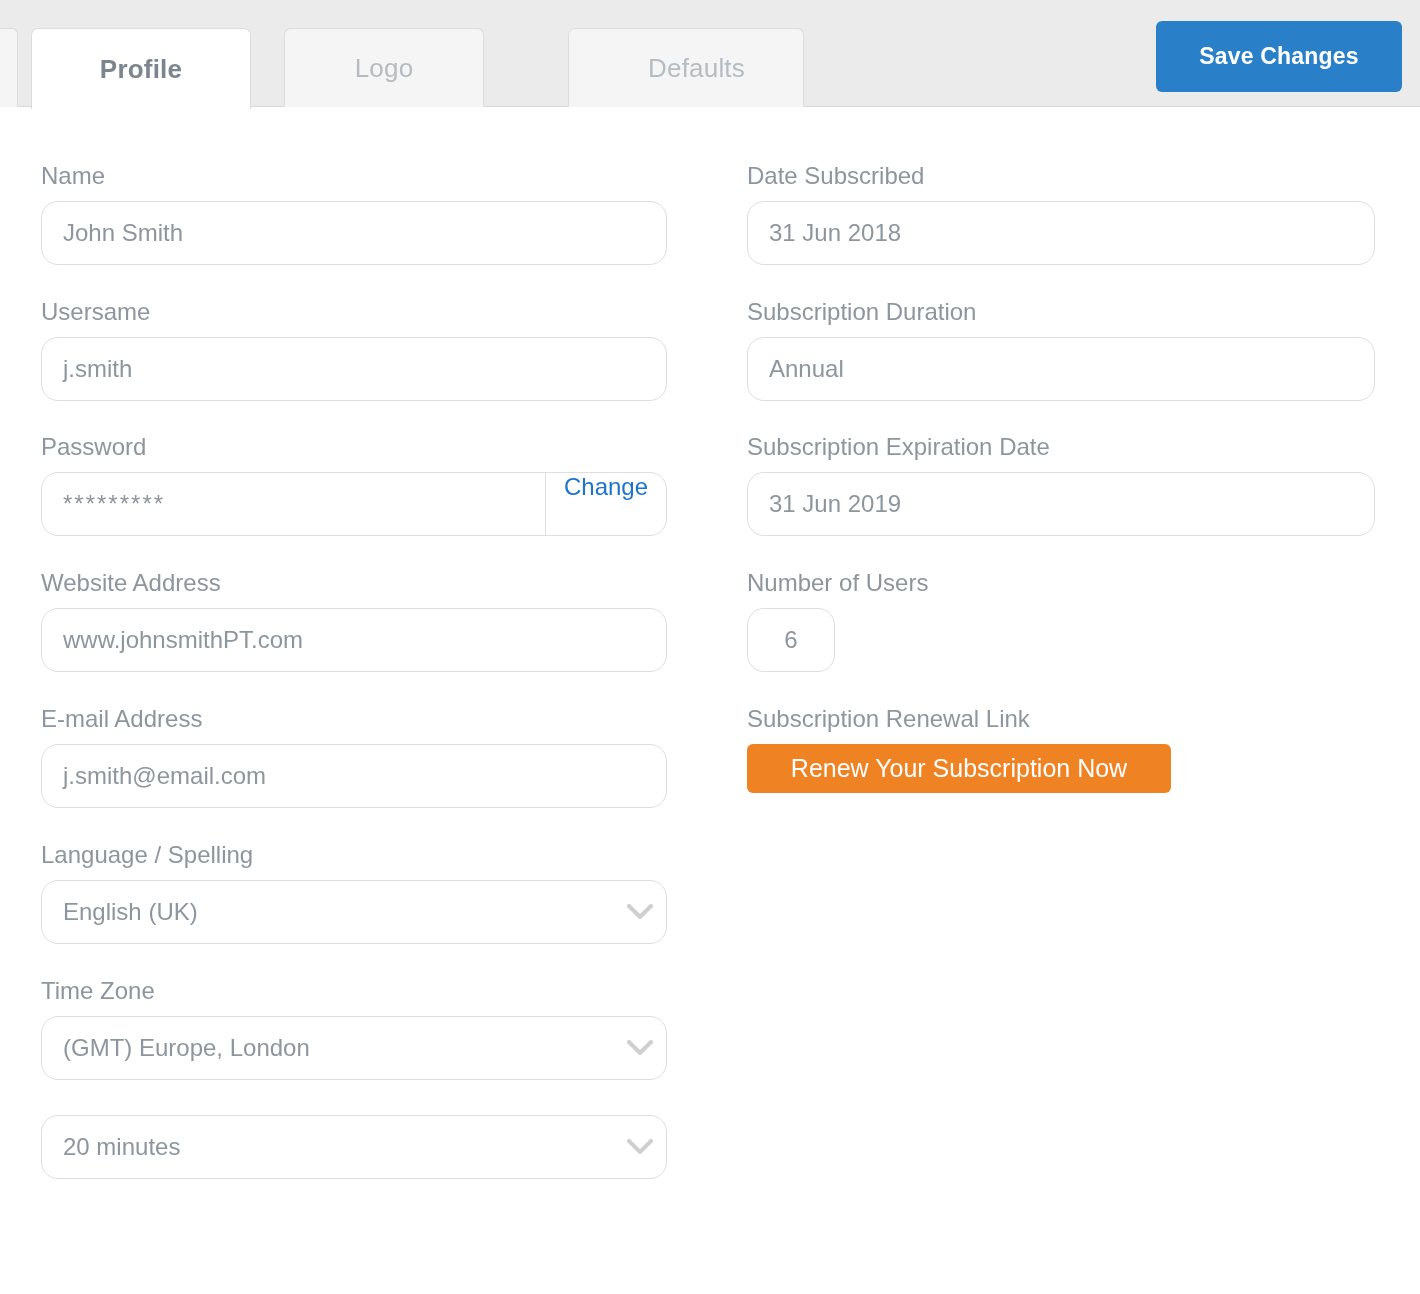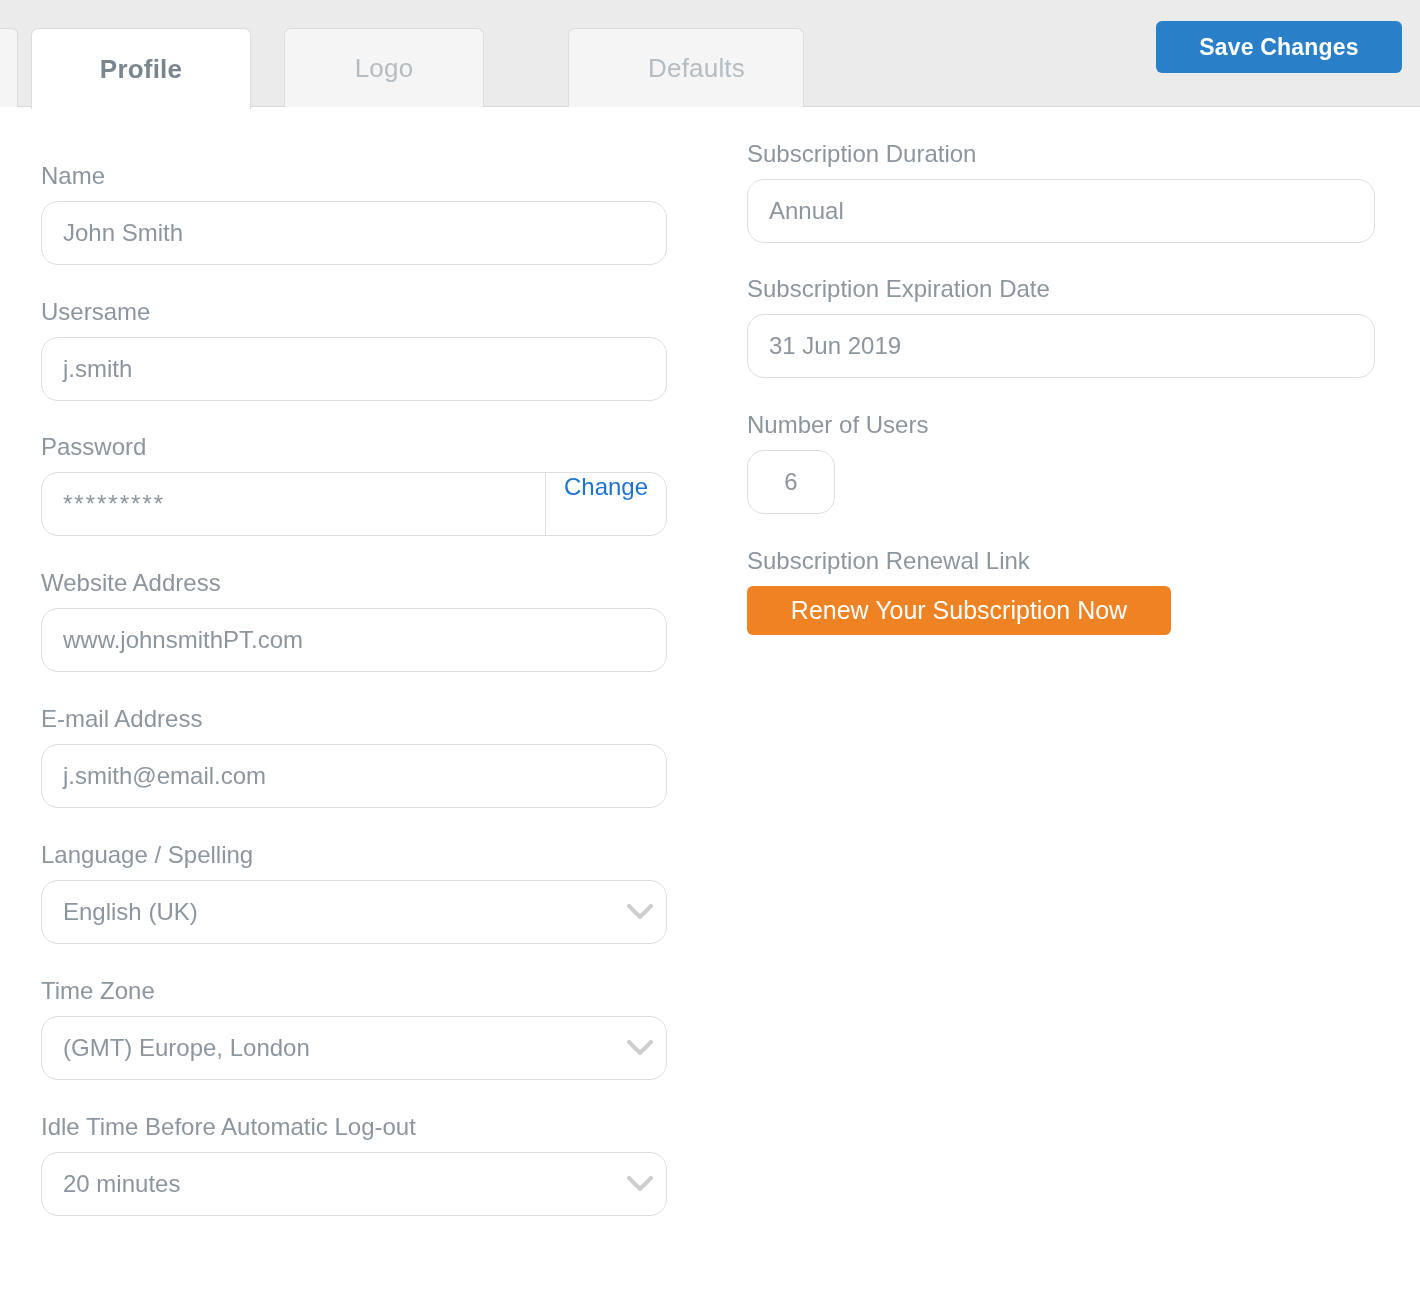--- a/index.html
+++ b/index.html
@@ -75,21 +75,21 @@
 
   #tab-profile { left: 31px;  width: 220px; }
   #tab-logo    { left: 284px; width: 200px; }
   #tab-defaults{ left: 568px; width: 236px; padding-left: 21px; }
 
   .save-btn {
     position: absolute;
     right: 18px;
     top: 21px;
     width: 246px;
-    height: 52px;
+    height: 71px;
     background: #2980c8;
     border: none;
     border-radius: 6px;
     color: #ffffff;
     font-size: 23px;
     font-weight: bold;
     font-family: "Liberation Sans", sans-serif;
     cursor: pointer;
     letter-spacing: 0.2px;
   }
@@ -275,35 +275,40 @@
           <div class="value">(GMT) Europe, London</div>
           <div class="chevron">
             <svg width="26" height="16" viewBox="0 0 26 16">
               <path d="M2 2 L13 13 L24 2" fill="none" stroke="#cfcfcf" stroke-width="4" stroke-linecap="round" stroke-linejoin="round"></path>
             </svg>
           </div>
         </div>
       </div>
 
       <div class="field" style="margin-top:35px;">
-        <div class="label">Idle Time Before Automatic Log-out</div>
         <div class="control">
           <div class="value">20 minutes</div>
           <div class="chevron">
             <svg width="26" height="16" viewBox="0 0 26 16">
               <path d="M2 2 L13 13 L24 2" fill="none" stroke="#cfcfcf" stroke-width="4" stroke-linecap="round" stroke-linejoin="round"></path>
             </svg>
           </div>
         </div>
       </div>
 
     </div>
 
     <div class="col col-right">
 
+      <div class="field" style="margin-top:57px;">
+        <div class="label">Date Subscribed</div>
+        <div class="control">
+          <div class="value">31 Jun 2018</div>
+        </div>
+      </div>
 
       <div class="field" style="margin-top:35px;">
         <div class="label">Subscription Duration</div>
         <div class="control">
           <div class="value">Annual</div>
         </div>
       </div>
 
       <div class="field" style="margin-top:34px;">
         <div class="label">Subscription Expiration Date</div>

